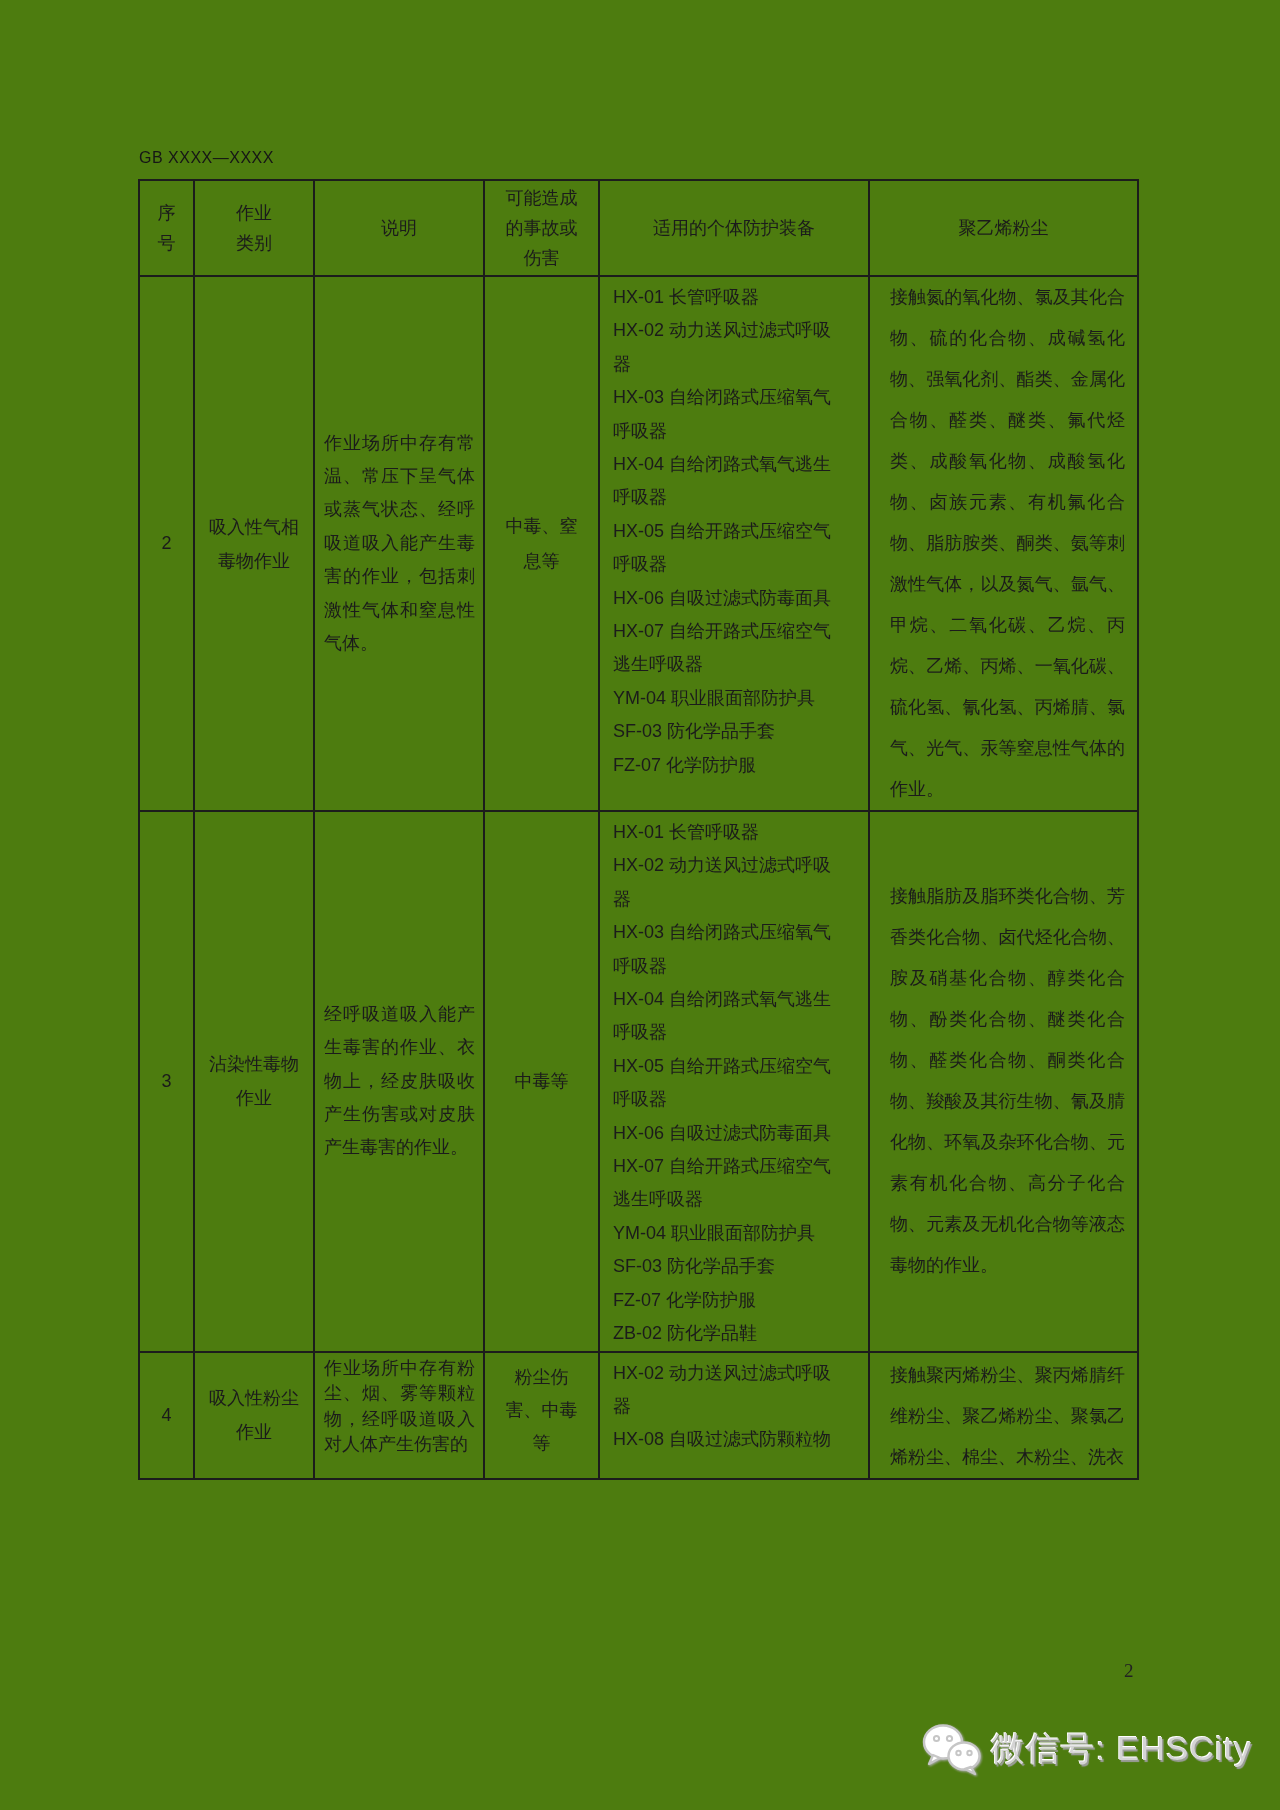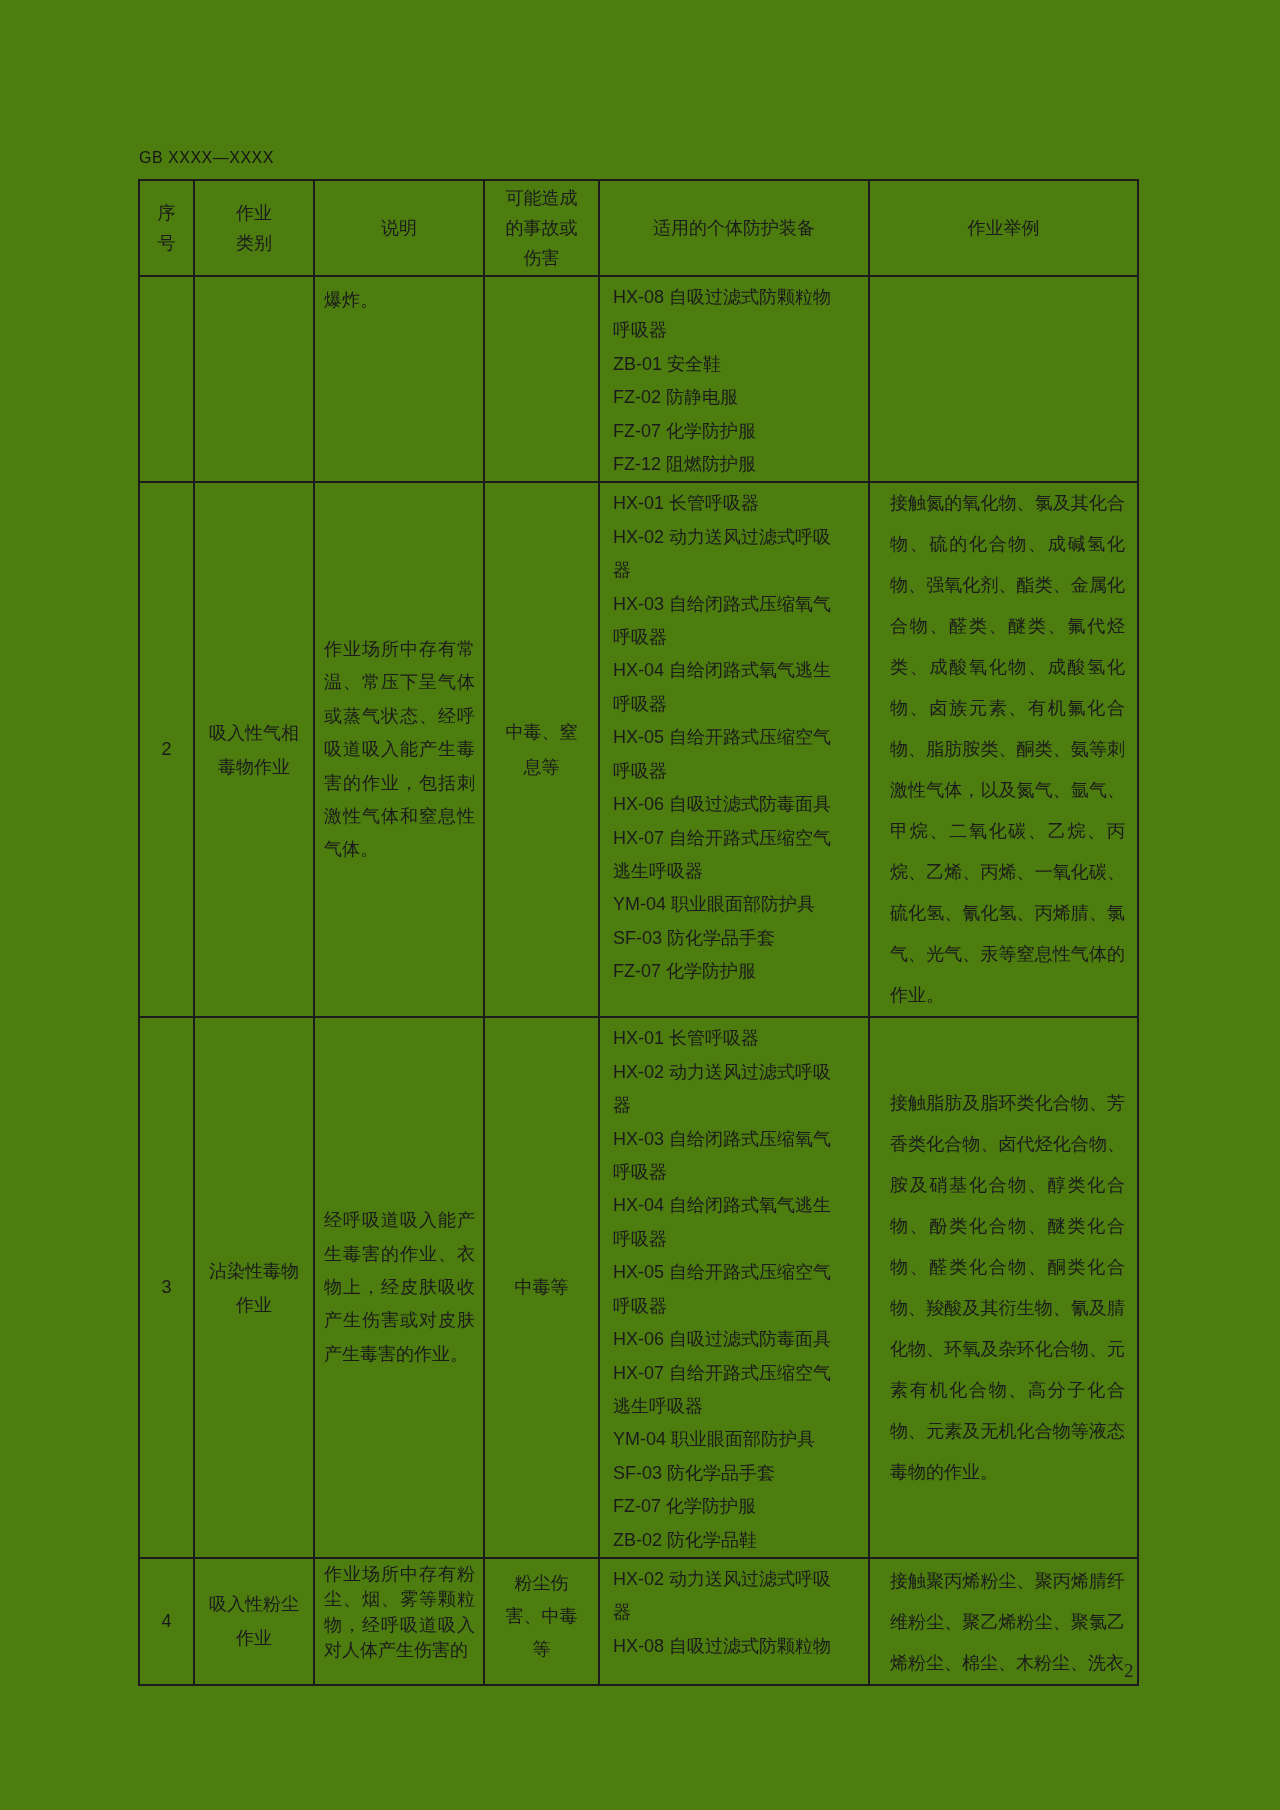--- a/index.html
+++ b/index.html
@@ -94,35 +94,23 @@
       <tr class="r-head">
         <th>序
 号</th>
         <th>作业
 类别</th>
         <th>说明</th>
         <th>可能造成
 的事故或
 伤害</th>
         <th>适用的个体防护装备</th>
-        <th>作业举例</th>
+        <th>聚乙烯粉尘</th>
       </tr>
 
-      <tr class="r1">
-        <td class="cell-no"></td>
-        <td class="cell-category"></td>
-        <td class="cell-desc top">爆炸。</td>
-        <td class="cell-hazard"></td>
-        <td class="cell-ppe">HX-08 自吸过滤式防颗粒物呼吸器
-ZB-01 安全鞋
-FZ-02 防静电服
-FZ-07 化学防护服
-FZ-12 阻燃防护服</td>
-        <td class="cell-examples"></td>
-      </tr>
 
       <tr class="r2">
         <td class="cell-no">2</td>
         <td class="cell-category">吸入性气相
 毒物作业</td>
         <td class="cell-desc">作业场所中存有常温、常压下呈气体或蒸气状态、经呼吸道吸入能产生毒害的作业，包括刺激性气体和窒息性气体。</td>
         <td class="cell-hazard">中毒、窒
 息等</td>
         <td class="cell-ppe">HX-01 长管呼吸器
 HX-02 动力送风过滤式呼吸器
@@ -167,14 +155,31 @@
 等</td>
         <td class="cell-ppe">HX-02 动力送风过滤式呼吸器
 HX-08 自吸过滤式防颗粒物</td>
         <td class="cell-examples top">接触聚丙烯粉尘、聚丙烯腈纤维粉尘、聚乙烯粉尘、聚氯乙烯粉尘、棉尘、木粉尘、洗衣</td>
       </tr>
     </tbody>
   </table>
 
   <div class="page-num">2</div>
 
+  <div class="watermark">
+    <svg class="wechat-icon" width="62" height="54" viewBox="0 0 62 54">
+      <g fill="#ffffff" stroke="#c6c6c6" stroke-width="2.4">
+        <ellipse cx="22" cy="20" rx="19" ry="16.5"></ellipse>
+        <path d="M12 33 L8 42 L19 36 Z" stroke-linejoin="round"></path>
+        <ellipse cx="43" cy="34" rx="15.5" ry="13.5"></ellipse>
+        <path d="M50 45 L54 52 L44 47 Z" stroke-linejoin="round"></path>
+      </g>
+      <g fill="none" stroke="#c6c6c6" stroke-width="2">
+        <circle cx="15.5" cy="16.5" r="2.6"></circle>
+        <circle cx="28.5" cy="16.5" r="2.6"></circle>
+        <circle cx="37.5" cy="31" r="2.2"></circle>
+        <circle cx="48.5" cy="31" r="2.2"></circle>
+      </g>
+    </svg>
+    <span class="watermark-text">微信号: EHSCity</span>
+  </div>
 
 </div>
 
 </body></html>

